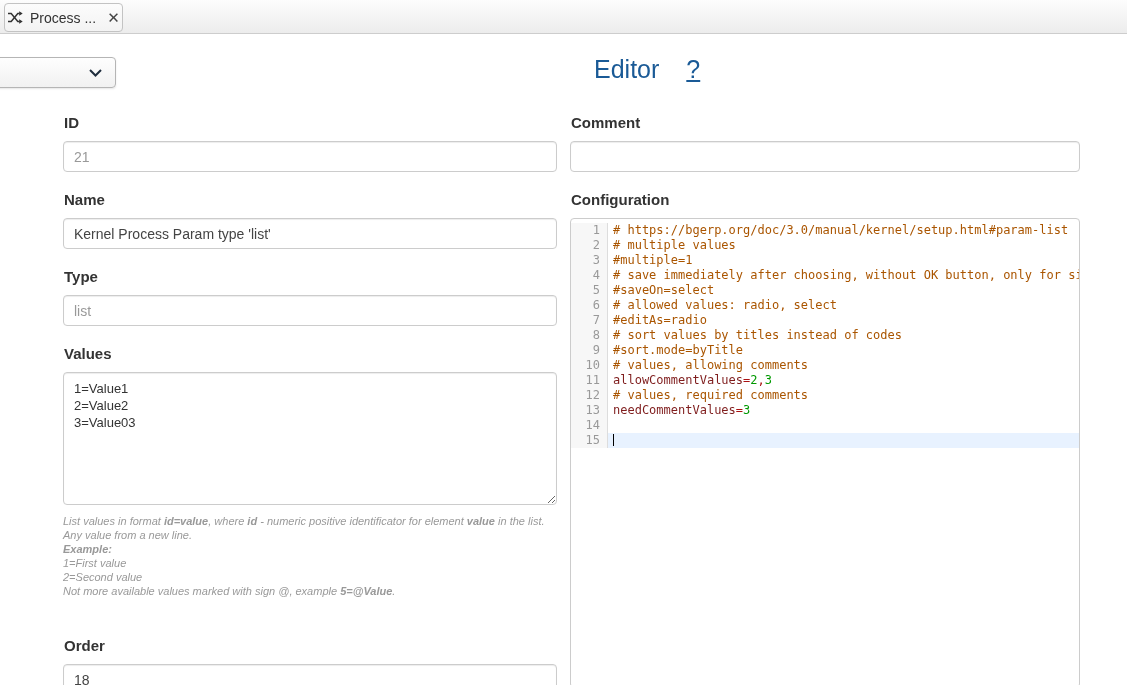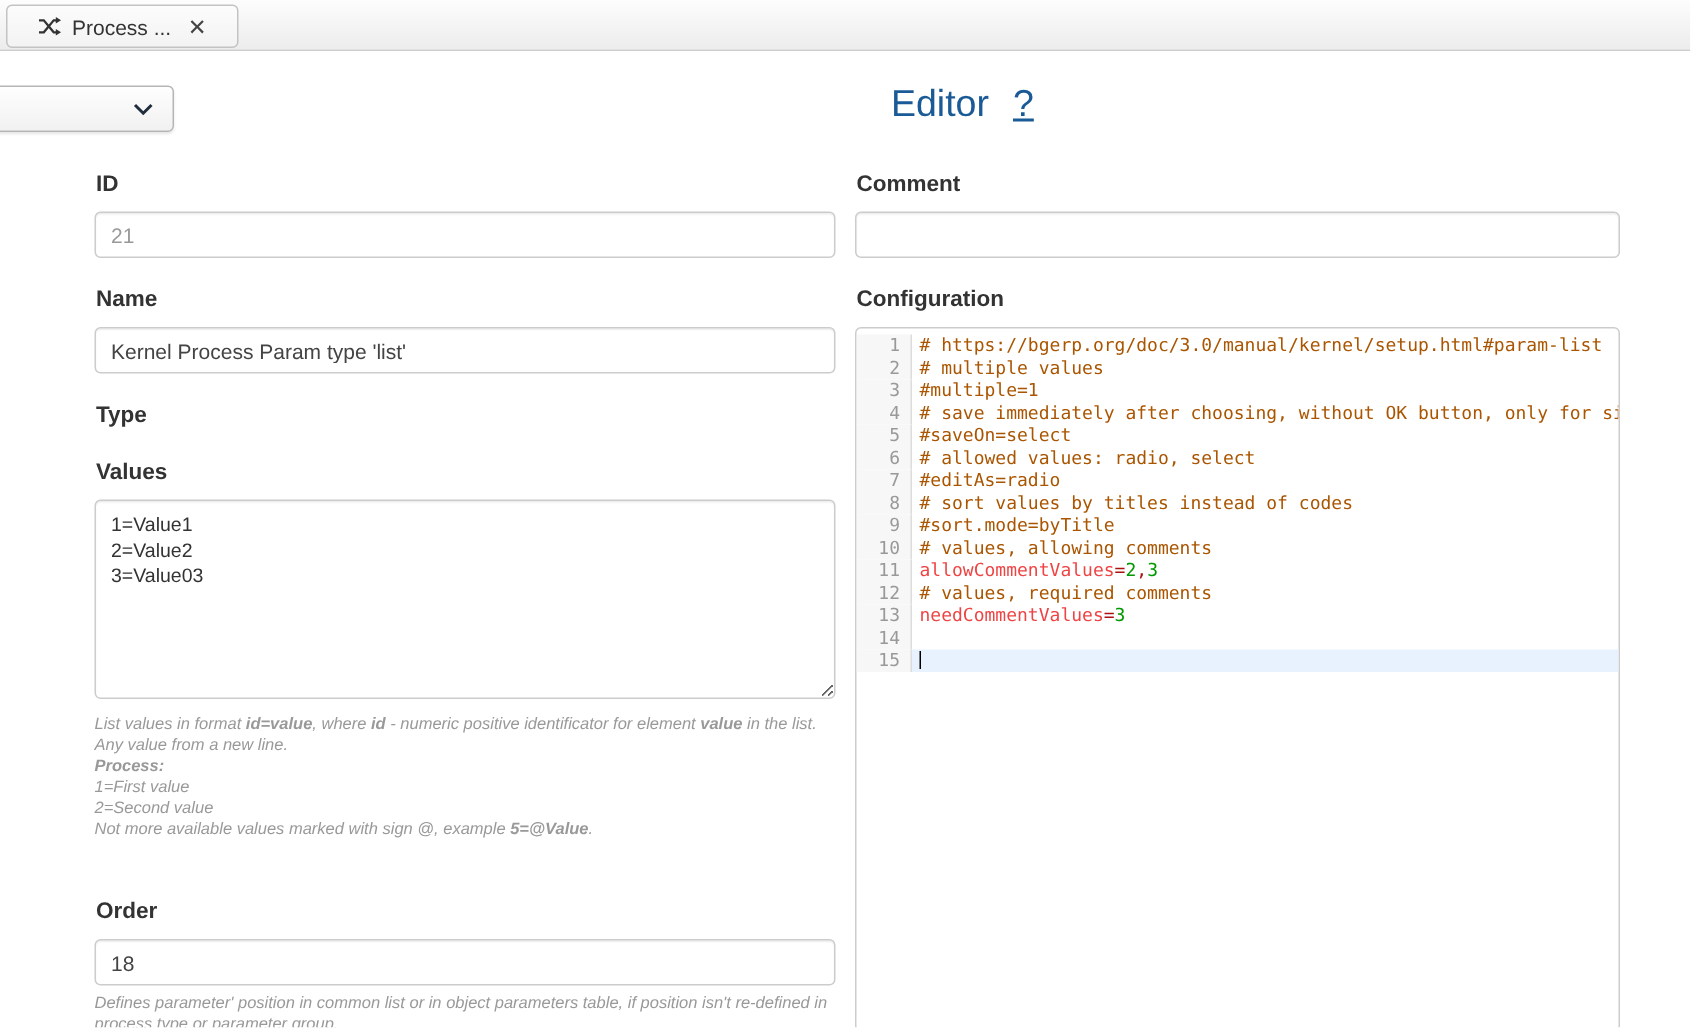--- a/index.html
+++ b/index.html
@@ -3,36 +3,36 @@
 <meta charset="utf-8">
 <style>
   * { margin:0; padding:0; box-sizing:border-box; }
   html,body { background:#fff; }
   body { font-family:"Liberation Sans", sans-serif; }
   .page { position:relative; width:1127px; height:685px; overflow:hidden; background:#fff; }
 
   
   .tabbar { position:relative; height:34px; background:linear-gradient(#fdfdfd,#ececec);
             border-bottom:1px solid #cdcdcd; }
-  .tab { position:absolute; left:4px; top:3px; height:29px; padding:0 20px;
+  .tab { position:absolute; left:4px; top:3px; height:29px; padding:0 2px;
          display:flex; align-items:center; gap:7px;
          background:linear-gradient(#fcfcfc,#f3f3f3); border:1px solid #c3c3c3;
          border-radius:4px; font-size:14px; color:#333; cursor:pointer;justify-content:space-between; }
   .tab .close { font-size:15px; color:#444; margin-left:4px; }
 
   
   .pageselect { position:absolute; left:-30px; top:57px; width:146px; height:31px;
                 background:linear-gradient(#fefefe,#f1f1f1); border:1px solid #b5b5b5;
                 border-radius:4px; box-shadow:0 1px 2px rgba(0,0,0,.1);
                 display:flex; align-items:center; justify-content:flex-end;
                 padding-right:13px; cursor:pointer; font-size:13px; color:#333; }
 
   
   .title { position:absolute; left:594px; top:55px; font-size:25px; color:#1a5a96;
-           display:flex; gap:16px; align-items:baseline; }
+           display:flex; gap:27px; align-items:baseline; }
   .title a { color:#1a5a96; text-decoration:underline; cursor:pointer; }
 
   
   .form-grid { position:absolute; left:63px; top:113px; display:grid;
                grid-template-columns:494px 510px; column-gap:13px; }
   .fgroup { margin-bottom:18px; }
   .flabel { font-weight:bold; font-size:15px; color:#333; margin:0 0 8px 1px; line-height:20px; }
   .tinput { width:100%; height:31px; padding:5px 10px; border:1px solid #ccc; border-radius:4px;
             font-family:"Liberation Sans",sans-serif; font-size:14px; color:#444;
             box-shadow:inset 0 1px 1px rgba(0,0,0,.075); background:#fff; outline:none; }
@@ -47,21 +47,21 @@
   
   .editor { border:1px solid #ccc; border-radius:4px; background:#fff; height:470px;
             overflow:hidden; padding-top:4px; cursor:text; }
   .crow { display:flex; height:15px; line-height:15px;
           font-family:"DejaVu Sans Mono", monospace; font-size:12px; }
   .ln { flex:0 0 37px; padding-right:7px; text-align:right; color:#999;
         background:#f7f7f7; border-right:1px solid #ddd; user-select:none; }
   .lc { flex:1 1 auto; padding-left:5px; white-space:pre; overflow:hidden; color:#222; }
   .lc.active { background:#e8f2ff; }
   .tok-c { color:#aa5500; }
-  .tok-k { color:#ef4444; }
+  .tok-k { color:#7f1d1d; }
   .tok-p { color:#aa1111; }
   .tok-v { color:#009900; }
   .cursor { display:inline-block; width:1px; height:12px; background:#000; vertical-align:-2px; }
 </style>
 </head>
 <body>
 
 <div class="page">
 
   <div class="tabbar">
@@ -101,30 +101,31 @@
         <input class="tinput ro" value="21" style="">
       </div>
 
       <div class="fgroup">
         <div class="flabel">Name</div>
         <input class="tinput" value="Kernel Process Param type 'list'" style="">
       </div>
 
       <div class="fgroup">
         <div class="flabel">Type</div>
+        <input class="tinput ro" value="list" style="">
       </div>
 
       <div class="fgroup" style="margin-bottom:38px;">
         <div class="flabel">Values</div>
         <textarea class="tarea" style="">1=Value1
 2=Value2
 3=Value03</textarea>
         <div class="help">
             <div><span>List values in format </span><span class="b">id=value</span><span>, where </span><span class="b">id</span><span> - numeric positive identificator for element </span><span class="b">value</span><span> in the list. Any value from a new line.</span></div>
-            <div><span class="b">Process:</span></div>
+            <div><span class="b">Example:</span></div>
             <div><span>1=First value</span></div>
             <div><span>2=Second value</span></div>
             <div><span>Not more available values marked with sign @, example </span><span class="b">5=@Value</span><span>.</span></div>
           </div>
       </div>
 
       <div class="fgroup">
         <div class="flabel">Order</div>
         <input class="tinput" value="18" style="">
         <div class="help">Defines parameter' position in common list or in object parameters table, if position isn't re-defined in process type or parameter group.</div>

